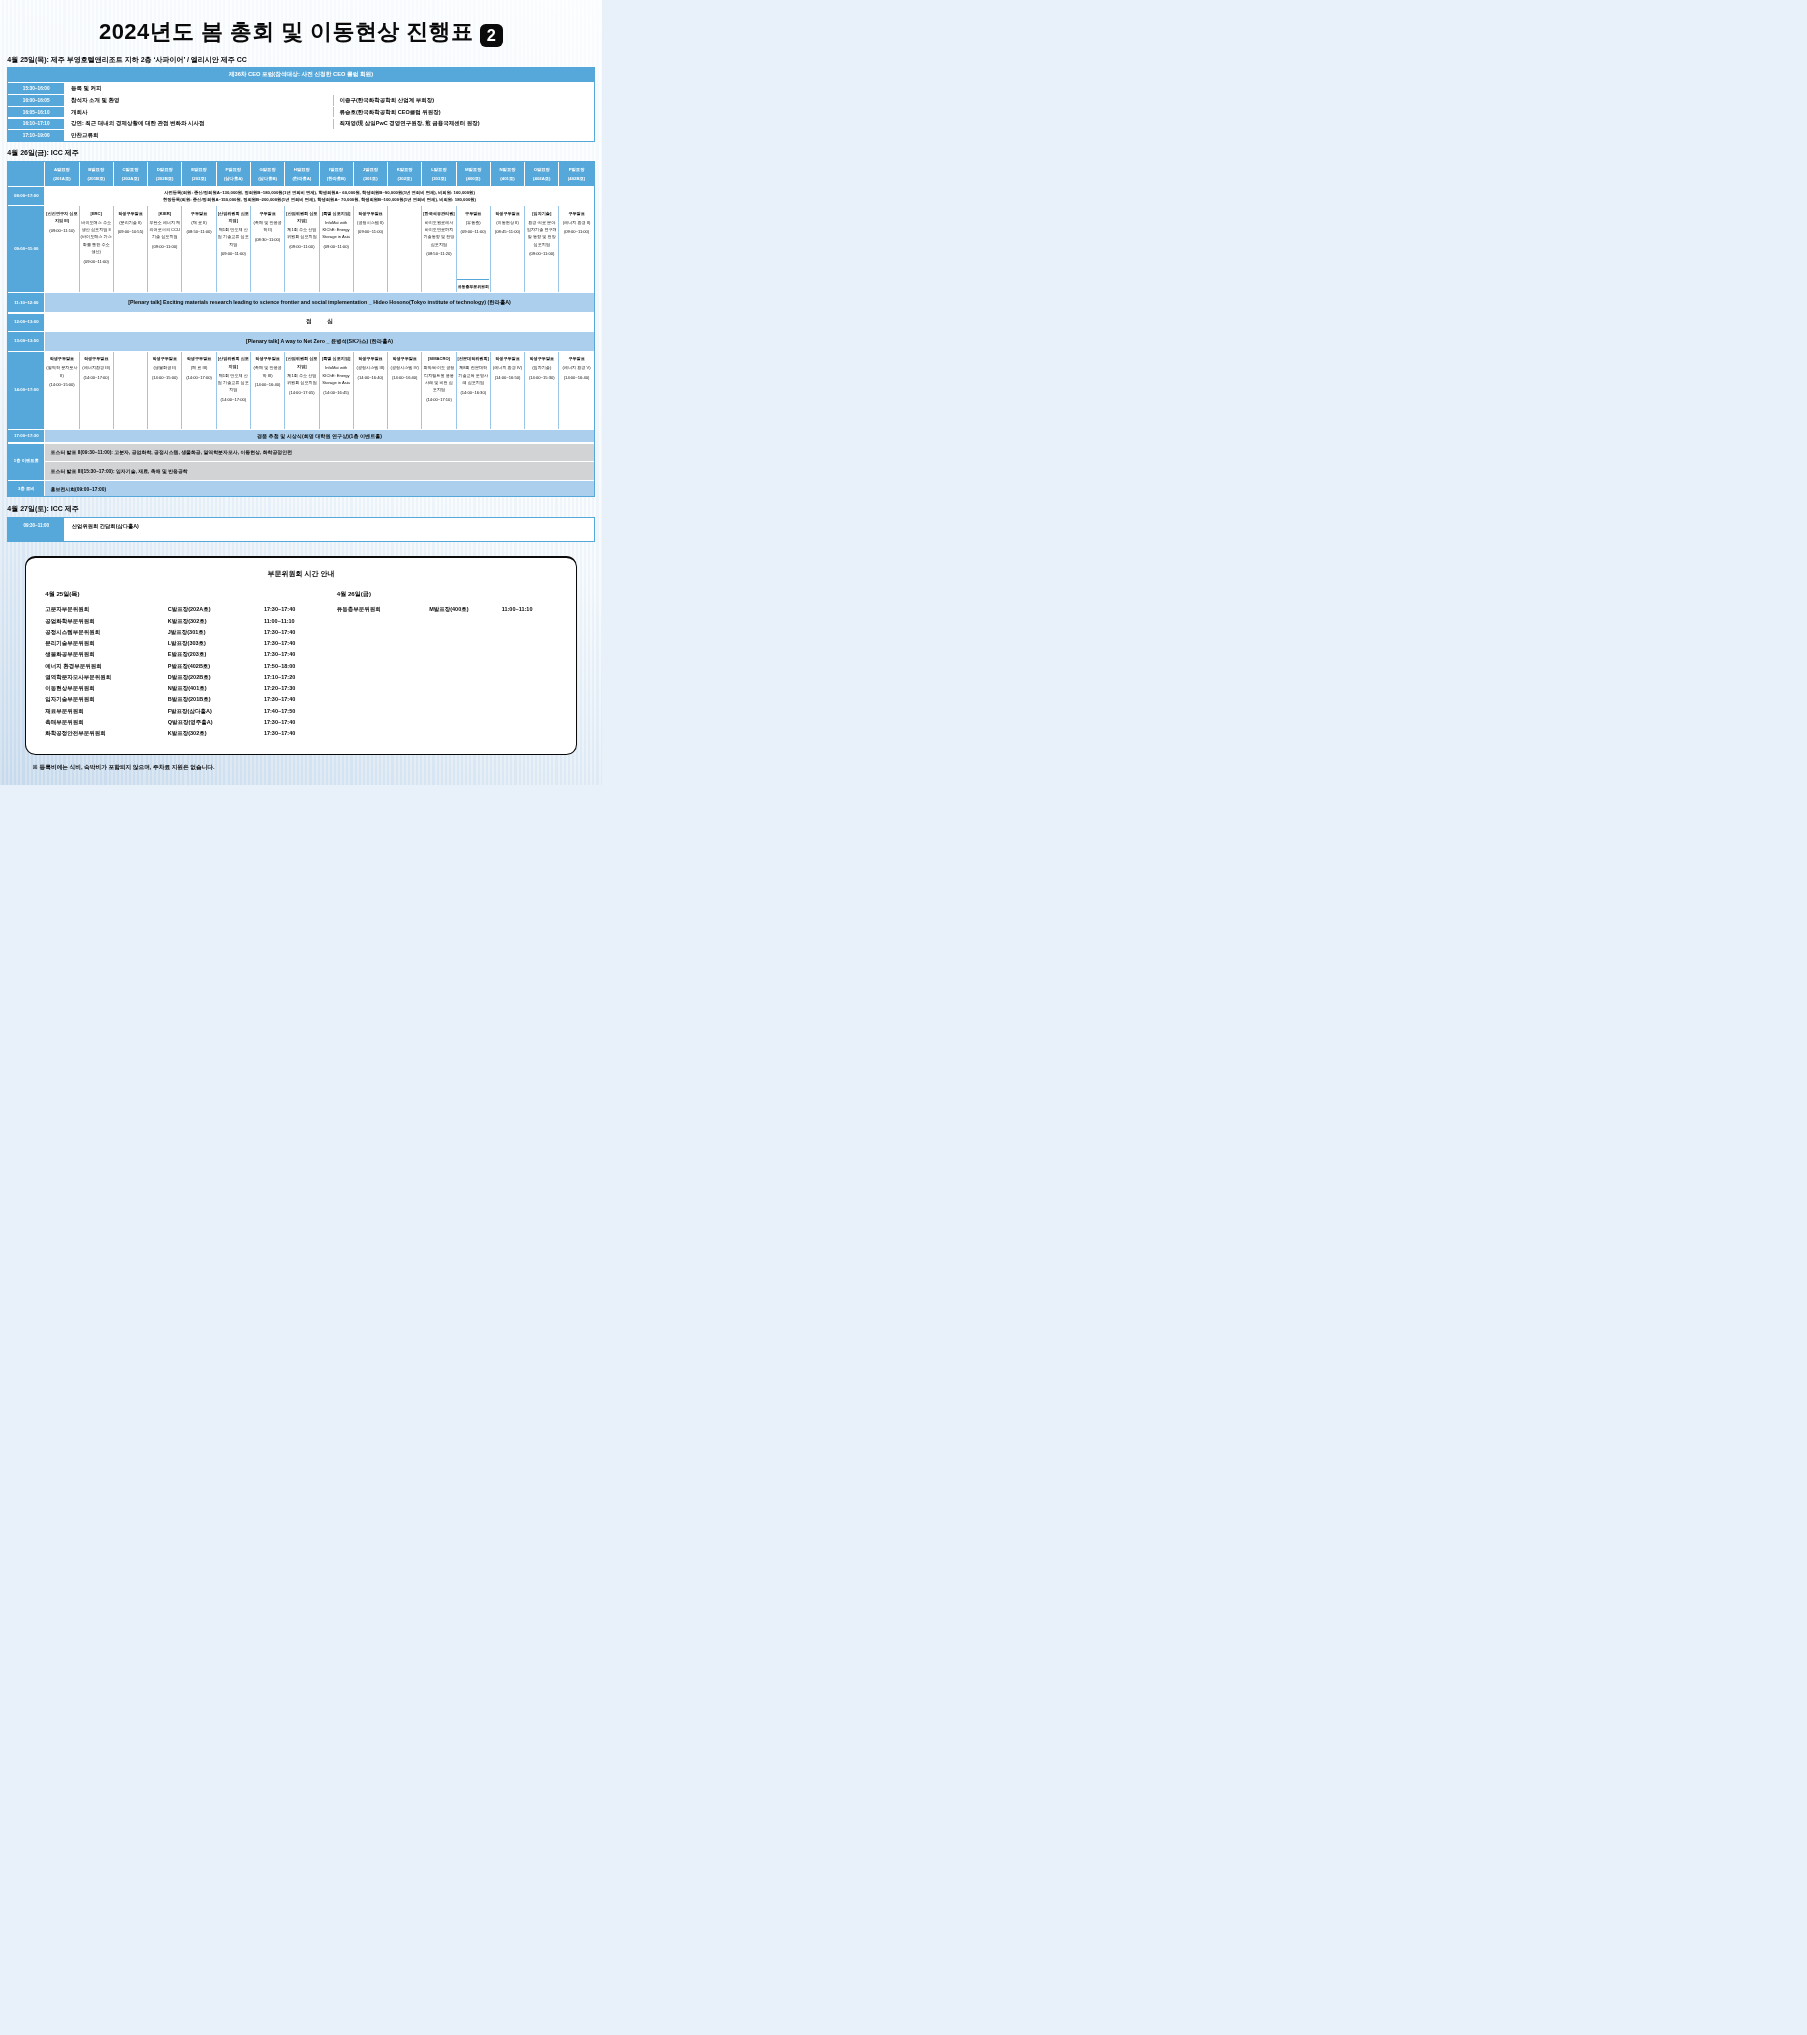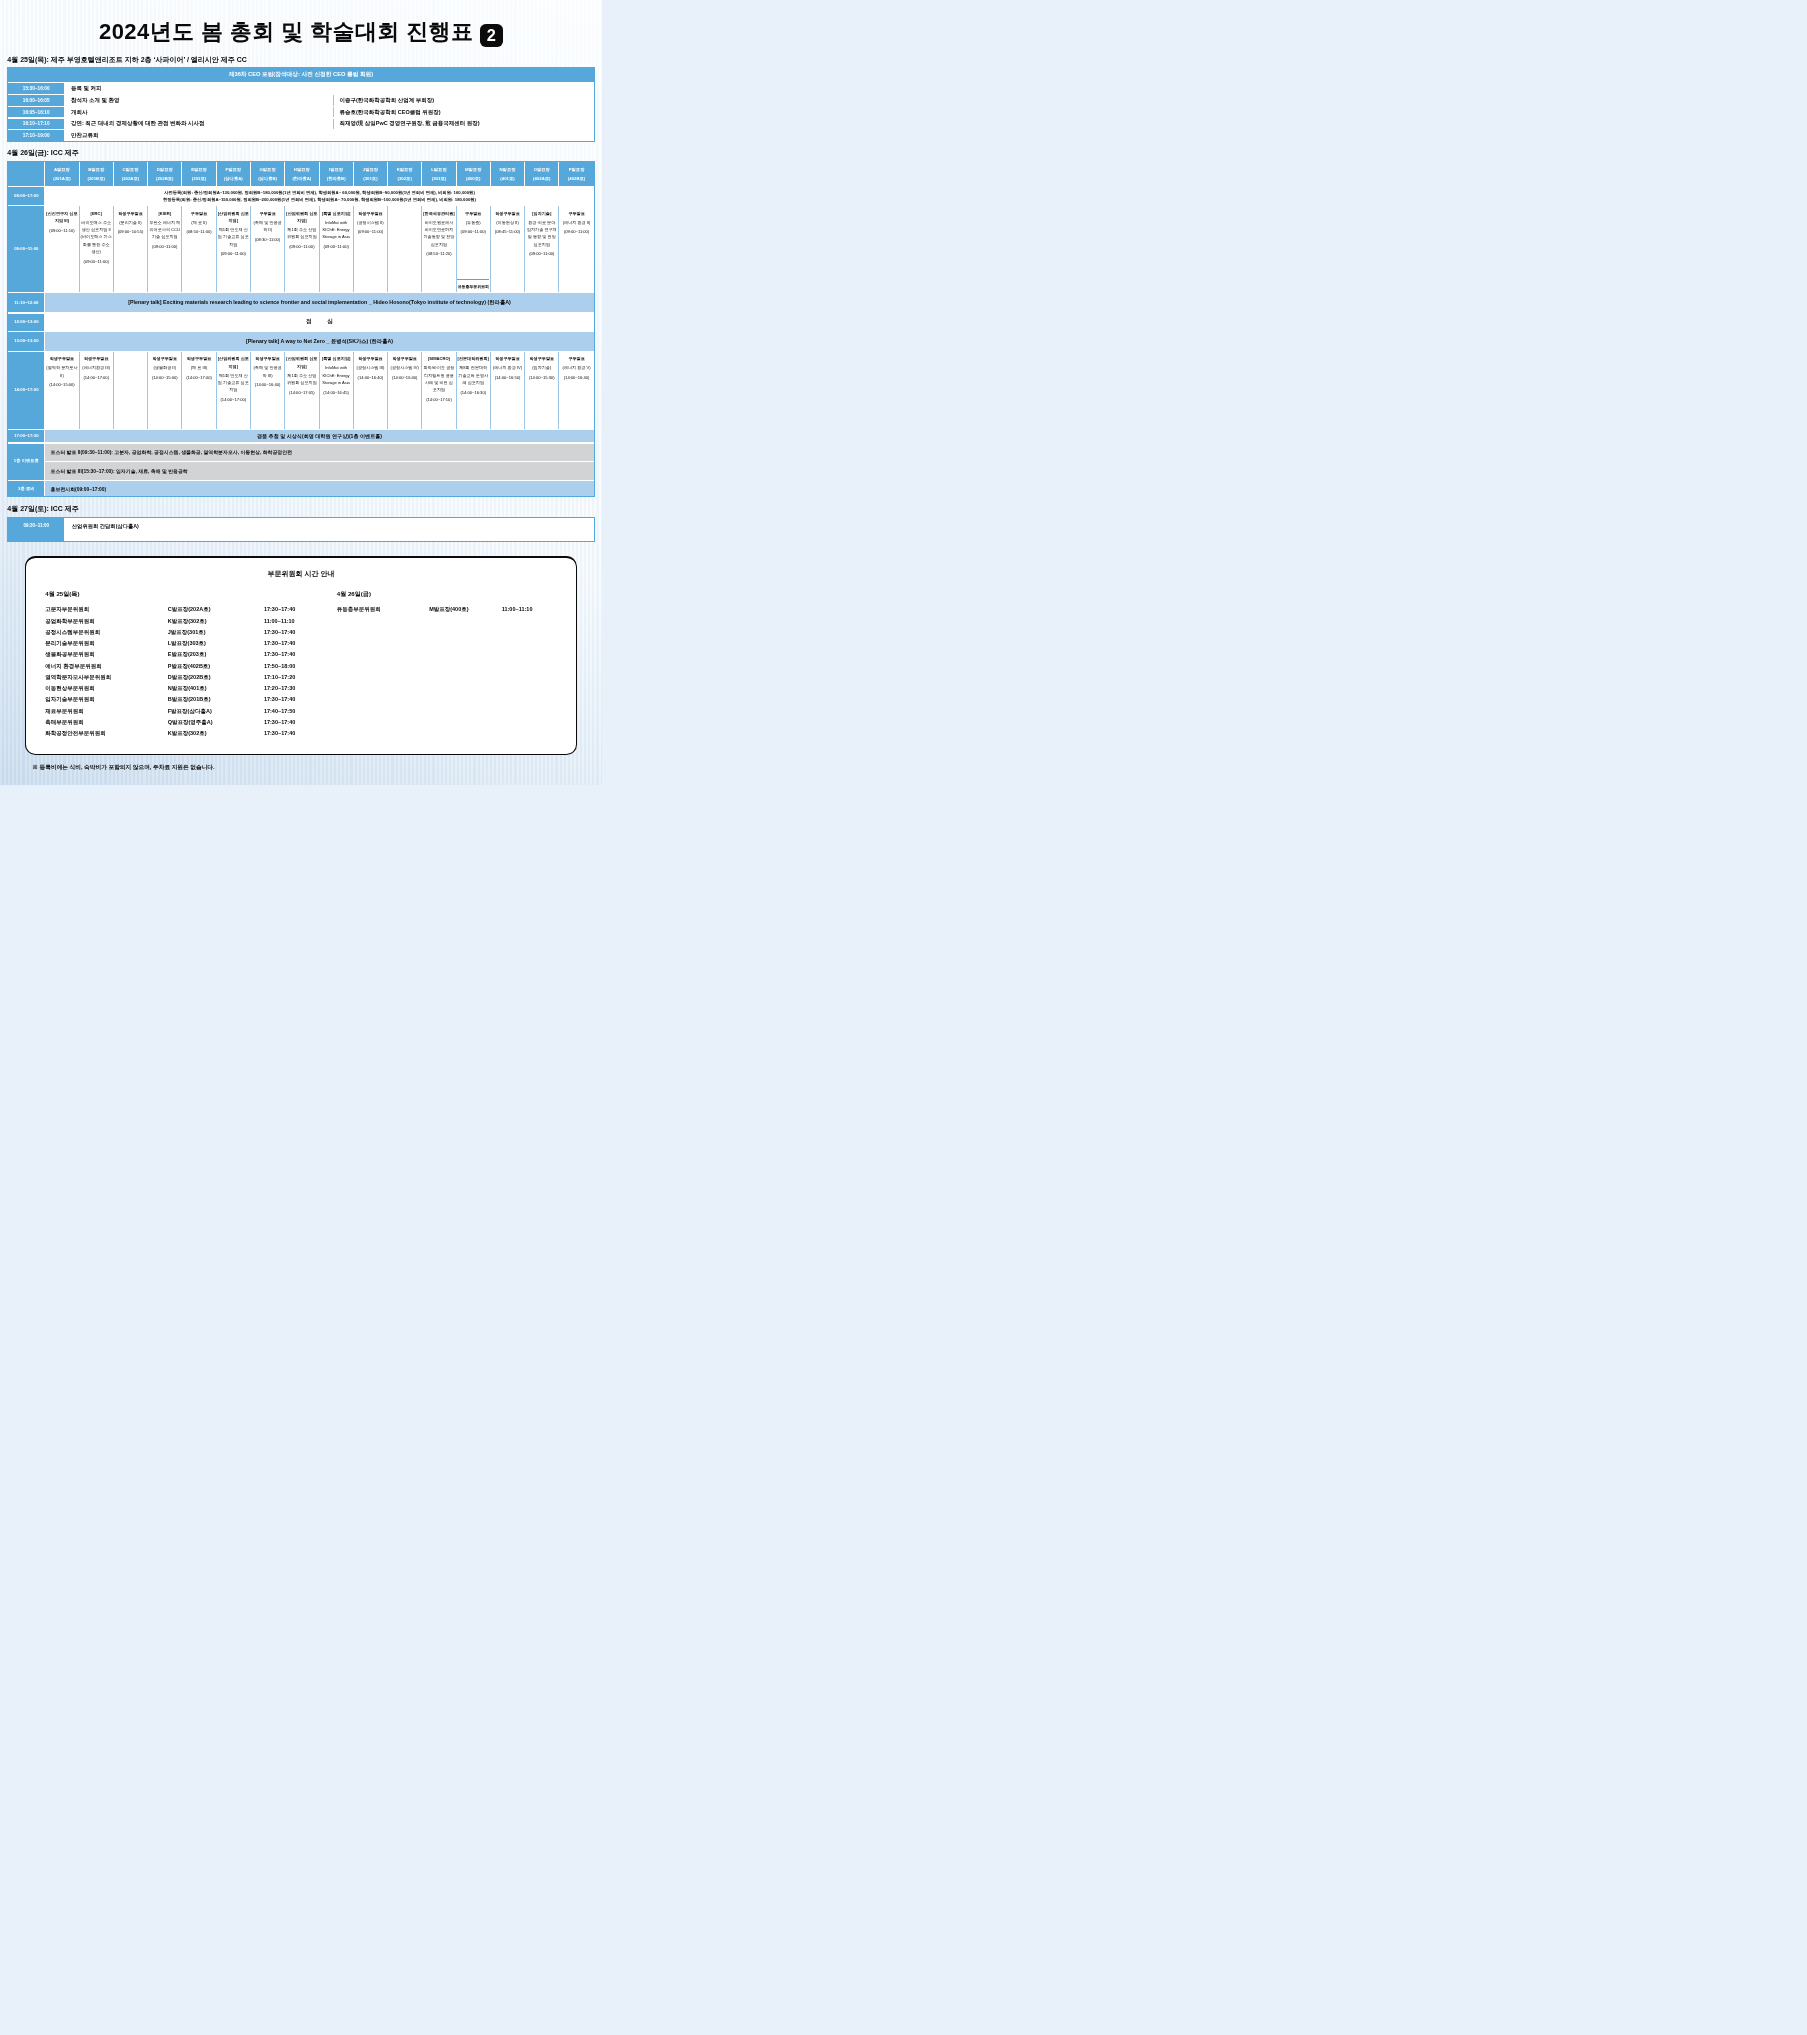--- a/index.html
+++ b/index.html
@@ -127,21 +127,21 @@
   .cb-cols{display:grid;grid-template-columns:57% 43%;}
   .cb-heading{font-size:6.1px;font-weight:800;margin-bottom:5.7px;}
   .cb-row{display:grid;grid-template-columns:42% 33% 25%;font-size:5.5px;font-weight:600;line-height:2.05;}
   .footnote{margin:9.8px 0 0 25px;font-size:5.7px;font-weight:700;}
 </style>
 </head>
 <body>
 
 <div class="page">
 
-  <h1 class="title"><span>2024년도 봄 총회 및 학술대회 진행표</span><span class="badge">2</span></h1>
+  <h1 class="title"><span>2024년도 봄 총회 및 이동현상 진행표</span><span class="badge">2</span></h1>
 
   <h2 class="day-heading">4월 25일(목): 제주 부영호텔앤리조트 지하 2층 ‘사파이어’ / 엘리시안 제주 CC</h2>
 
   <div class="ceo-table">
     <div class="ceo-header">제36차 CEO 포럼(참석대상: 사전 신청한 CEO 클럽 회원)</div>
     <div id="ceo-rows">
         <div class="ceo-row">
           <div class="c-time">15:30~16:00</div>
           <div class="c-event span2">등록 및 커피</div>
         </div>

